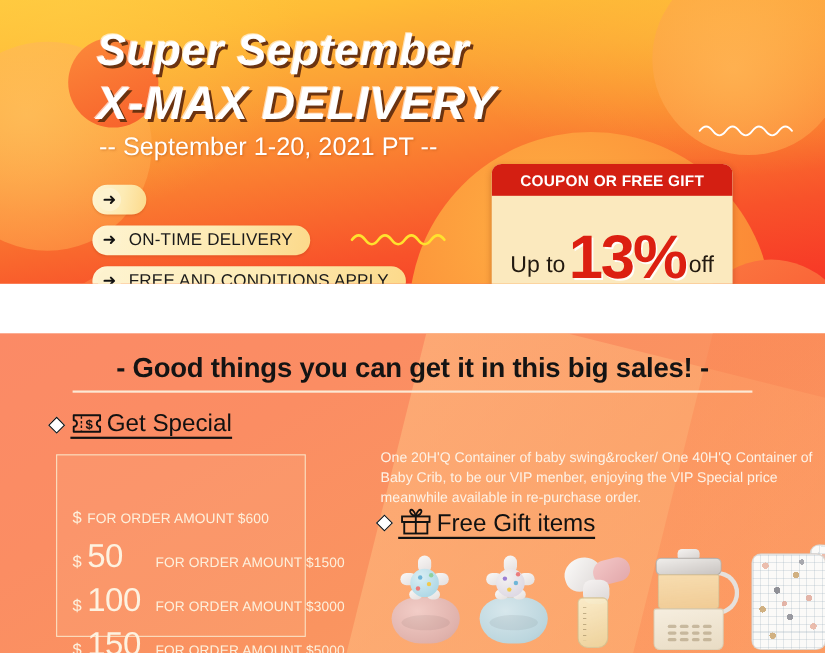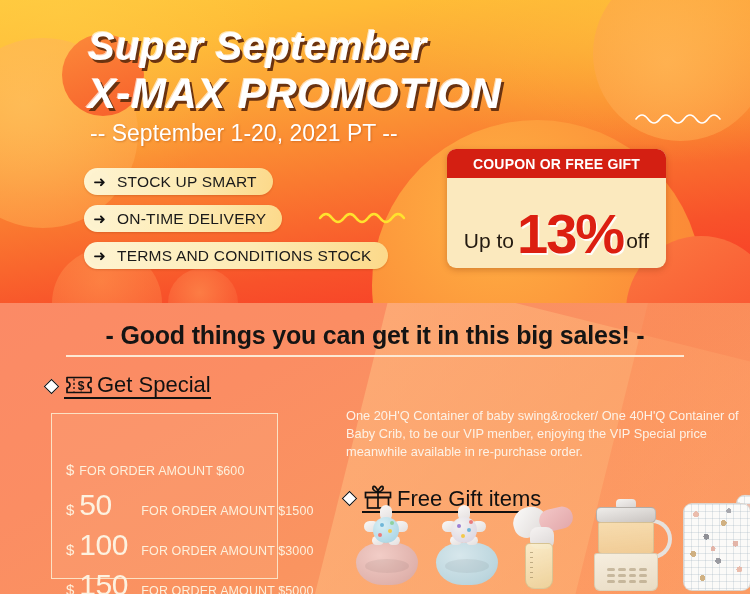--- a/index.html
+++ b/index.html
@@ -12,21 +12,21 @@
 
   #banner {
     position:relative;
     width:750px; height:594px;
     overflow:hidden;
   }
 
   
   .hero {
     position:absolute; left:0; top:0;
-    width:750px; height:303px;
+    width:750px; height:258px;
     overflow:hidden;
     background:linear-gradient(172deg,
        #FFC83C 0%, #FFBC36 14%, #FCA236 32%,
        #FA7A30 55%, #F8522A 78%, #F73626 100%);
   }
   .hero-tint {
     position:absolute; inset:0;
     background:
       radial-gradient(ellipse 380px 200px at 88% 8%, rgba(255,200,60,.55), rgba(255,200,60,0) 70%),
       radial-gradient(ellipse 300px 260px at 8% 4%, rgba(255,205,70,.5), rgba(255,205,70,0) 72%);
@@ -180,21 +180,21 @@
     flex:0 0 auto;
   }
   .col-head-text {
     display:flex; align-items:flex-end; gap:3px;
     border-bottom:2.2px solid #111; padding-bottom:1px;
   }
   .col-head-label { font-size:22px; color:#111; white-space:nowrap; line-height:1.05; }
 
   .coupons-head { position:absolute; left:46px; top:70px; }
   .vip-head { position:absolute; left:344px; top:70px; }
-  .gift-head { position:absolute; left:344px; top:158px;margin-top:23px; }
+  .gift-head { position:absolute; left:344px; top:158px; }
 
   .vip-logo {
     font-family:"Liberation Serif", serif;
     font-size:25px; font-weight:bold; color:#111;
     letter-spacing:-3.5px; line-height:1;
     margin-right:3px;
   }
 
   .coupon-table {
     position:absolute; left:51px; top:110px;
@@ -376,35 +376,34 @@
     <svg class="wave wave-white" width="92" height="16" viewBox="0 0 92 16">
       <path d="M2 9 Q 8 1 14 9 T 26 9 T 38 9 T 50 9 T 62 9 T 74 9 T 86 9" fill="none" stroke="#FFFFFF" stroke-width="1.6" stroke-linecap="round"></path>
     </svg>
 
     <svg class="wave wave-yellow" width="92" height="18" viewBox="0 0 92 18">
       <path d="M2 10 Q 8 2 14 10 T 26 10 T 38 10 T 50 10 T 62 10 T 74 10 T 86 10" fill="none" stroke="#FFE22E" stroke-width="2.4" stroke-linecap="round"></path>
     </svg>
 
     <div class="hero-content">
       <div class="headline1">Super September</div>
-      <div class="headline2">X-MAX PROMOTION</div>
+      <div class="headline2">X-MAX DELIVERY</div>
       <div class="dateline">-- September 1-20, 2021 PT --</div>
 
       <div class="pills">
         <div class="pill">
           <span class="pill-arrow">➜</span>
-          <span class="pill-label">STOCK UP SMART</span>
         </div>
         <div class="pill">
           <span class="pill-arrow">➜</span>
           <span class="pill-label">ON-TIME DELIVERY</span>
         </div>
         <div class="pill">
           <span class="pill-arrow">➜</span>
-          <span class="pill-label">TERMS AND CONDITIONS STOCK</span>
+          <span class="pill-label">FREE AND CONDITIONS APPLY</span>
         </div>
       </div>
 
       <div class="coupon-card">
         <div class="coupon-head">
           <span>COUPON OR FREE GIFT</span>
         </div>
         <div class="coupon-body">
           <span class="upto">Up to</span>
           <span class="bignum">13%</span>

